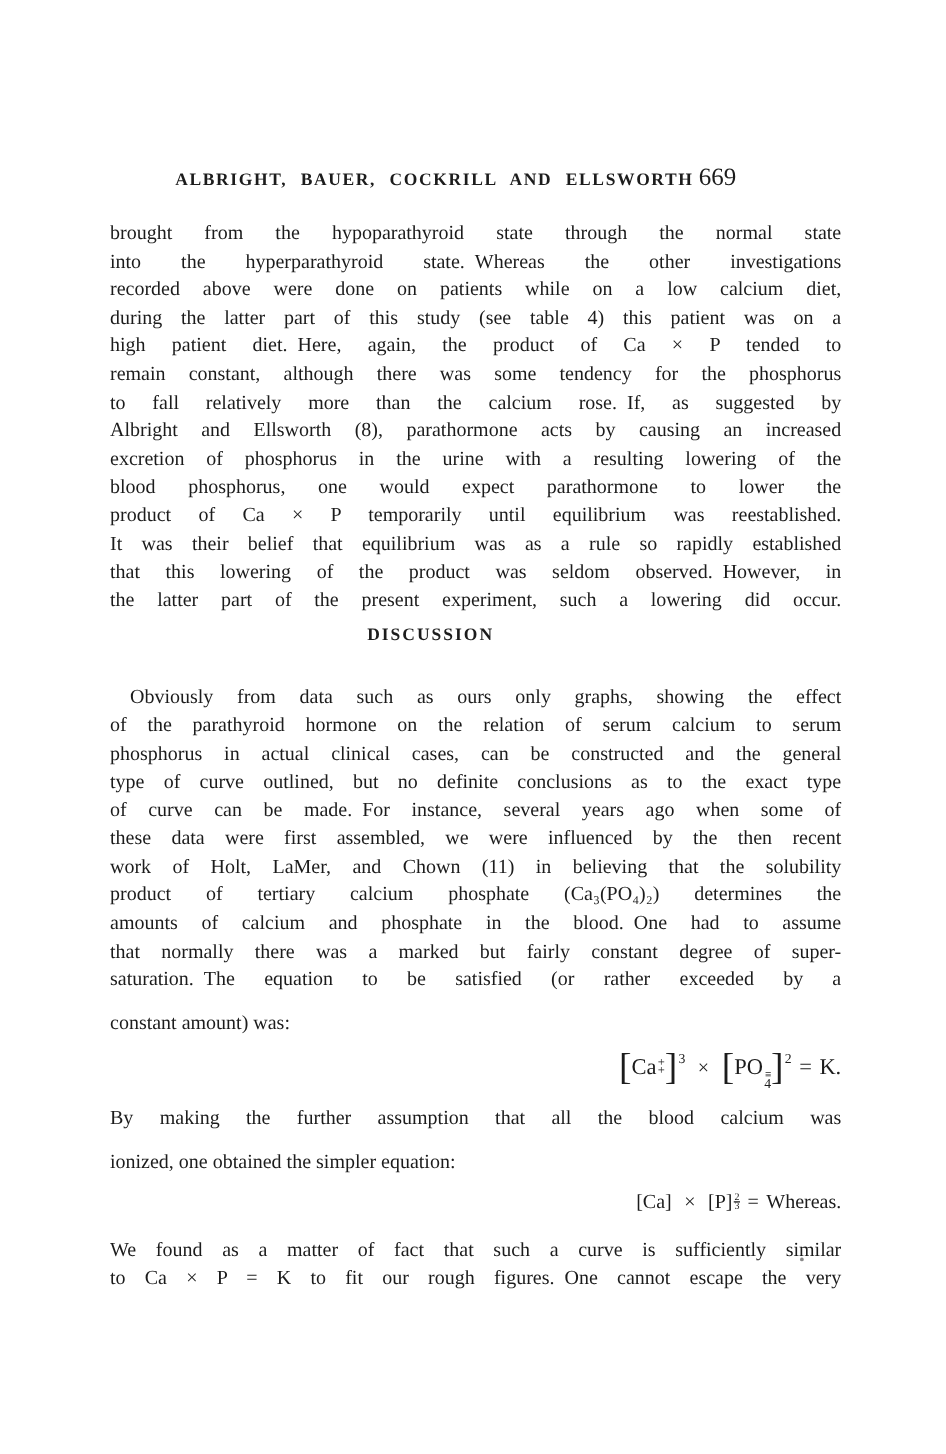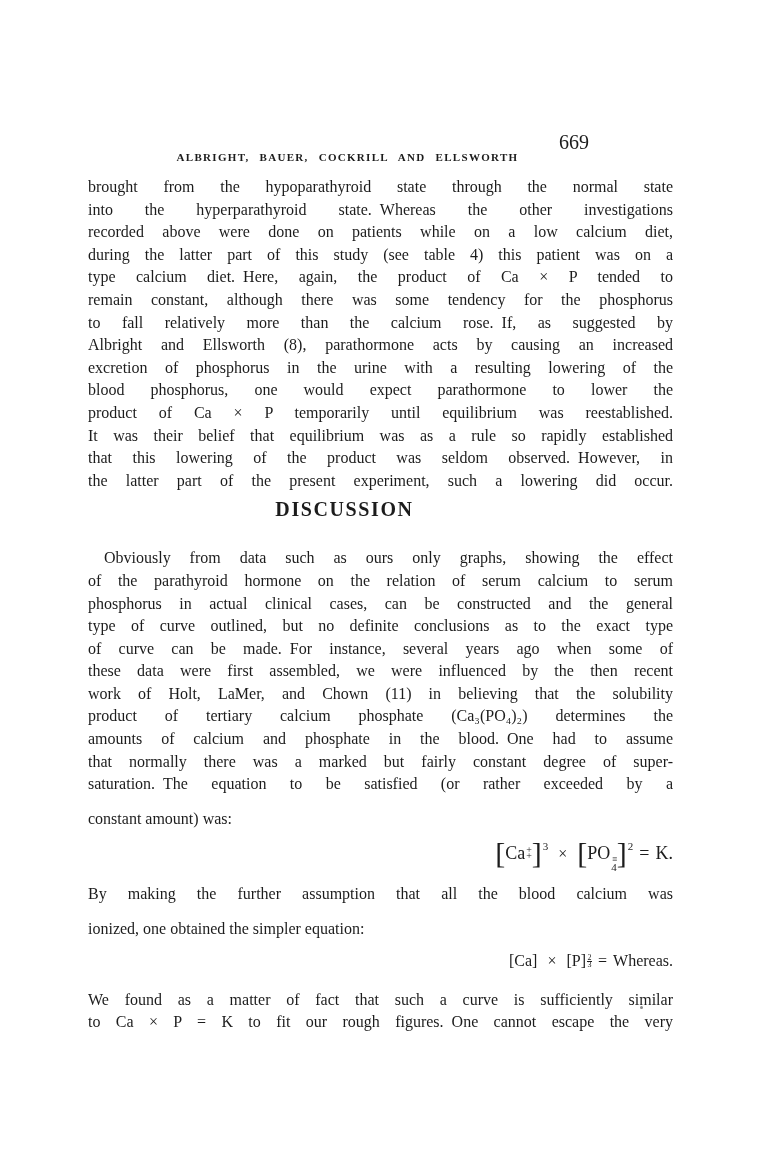--- a/index.html
+++ b/index.html
@@ -9,39 +9,39 @@
     background:#ffffff;
     overflow:hidden;
     font-family:"Liberation Serif","DejaVu Serif",serif;
     color:#1c1c1c;
   }
   .content{position:absolute;left:88px;top:133px;width:585px;}
 
   
   .running-head{position:relative;height:20px;margin-bottom:23px;}
   .rh-title{
-    position:absolute;left:50%;top:18px;
+    position:absolute;left:50%;top:4px;
     transform:translateX(calc(-50% - 33px));
-    font-size:11px;letter-spacing:1.3px;word-spacing:6px;
+    font-size:14px;letter-spacing:1.3px;word-spacing:6px;
     white-space:nowrap;font-weight:600;
   }
   .rh-page{position:absolute;left:471px;top:-2px;font-size:20px;}
 
   
   .line{
     font-size:16px;line-height:22.6px;height:22.6px;
     text-align:justify;text-align-last:justify;
     white-space:normal;overflow:visible;
   }
   .line.indent{text-indent:16px;margin-top:29px;}
   .line.endpara{text-align-last:left;margin-top:12px;}
 
   .heading{
     margin:8px 0 12px;height:18px;line-height:18px;
-    text-align:center;font-size:20px;letter-spacing:1.6px;
+    text-align:center;font-size:14px;letter-spacing:1.6px;
     transform:translateX(-36px);font-weight:600;
   }
 
   
   .equation{text-align:right;}
   .eq1{margin:4px 0 9px;line-height:38px;font-size:18px;}
   .eq2{margin:8px 0 16px;line-height:24px;font-size:16px;}
   .brk{font-size:30px;vertical-align:-4px;line-height:0;}
   .exp{font-size:11px;position:relative;top:-9px;margin-left:1px;}
   .chargestack{
@@ -74,21 +74,21 @@
     <div class="running-head">
       <span class="rh-title">ALBRIGHT, BAUER, COCKRILL AND ELLSWORTH</span>
       <span class="rh-page">669</span>
     </div>
 
     <div class="para">
         <div class="line">brought from the hypoparathyroid state through the normal state</div>
         <div class="line">into the hyperparathyroid state. Whereas the other investigations</div>
         <div class="line">recorded above were done on patients while on a low calcium diet,</div>
         <div class="line">during the latter part of this study (see table 4) this patient was on a</div>
-        <div class="line">type calcium diet. Here, again, the product of Ca × P tended to</div>
+        <div class="line">high patient diet. Here, again, the product of Ca × P tended to</div>
         <div class="line">remain constant, although there was some tendency for the phosphorus</div>
         <div class="line">to fall relatively more than the calcium rose. If, as suggested by</div>
         <div class="line">Albright and Ellsworth (8), parathormone acts by causing an increased</div>
         <div class="line">excretion of phosphorus in the urine with a resulting lowering of the</div>
         <div class="line">blood phosphorus, one would expect parathormone to lower the</div>
         <div class="line">product of Ca × P temporarily until equilibrium was reestablished.</div>
         <div class="line">It was their belief that equilibrium was as a rule so rapidly established</div>
         <div class="line">that this lowering of the product was seldom observed. However, in</div>
         <div class="line">the latter part of the present experiment, such a lowering did occur.</div>
       </div>

